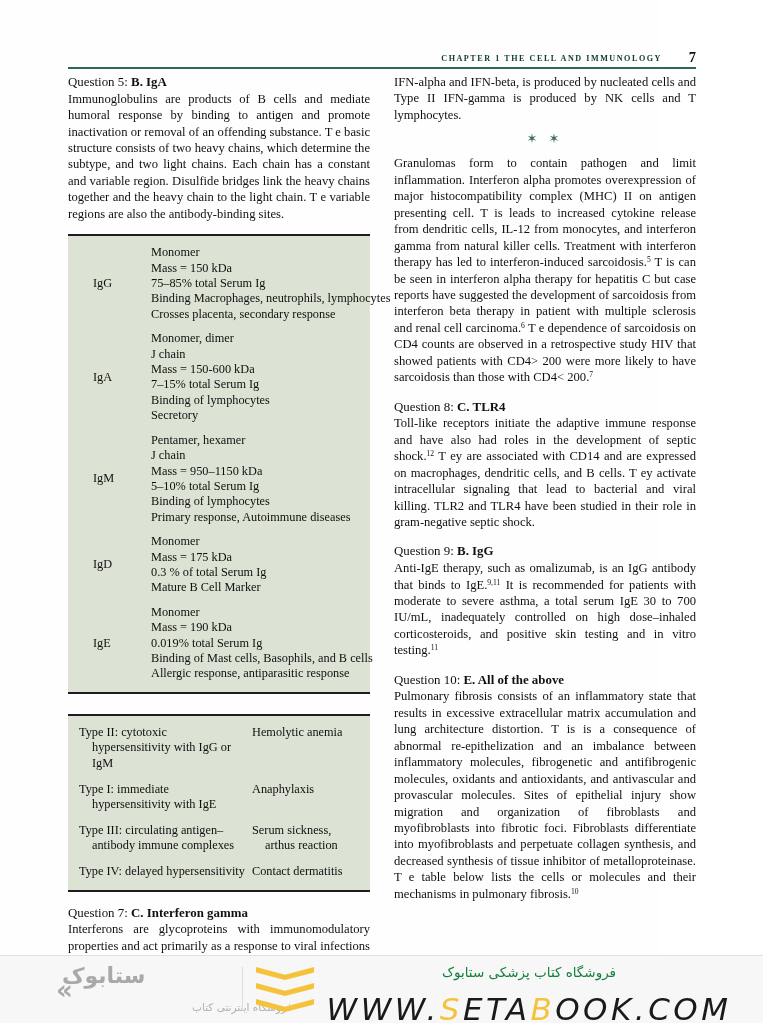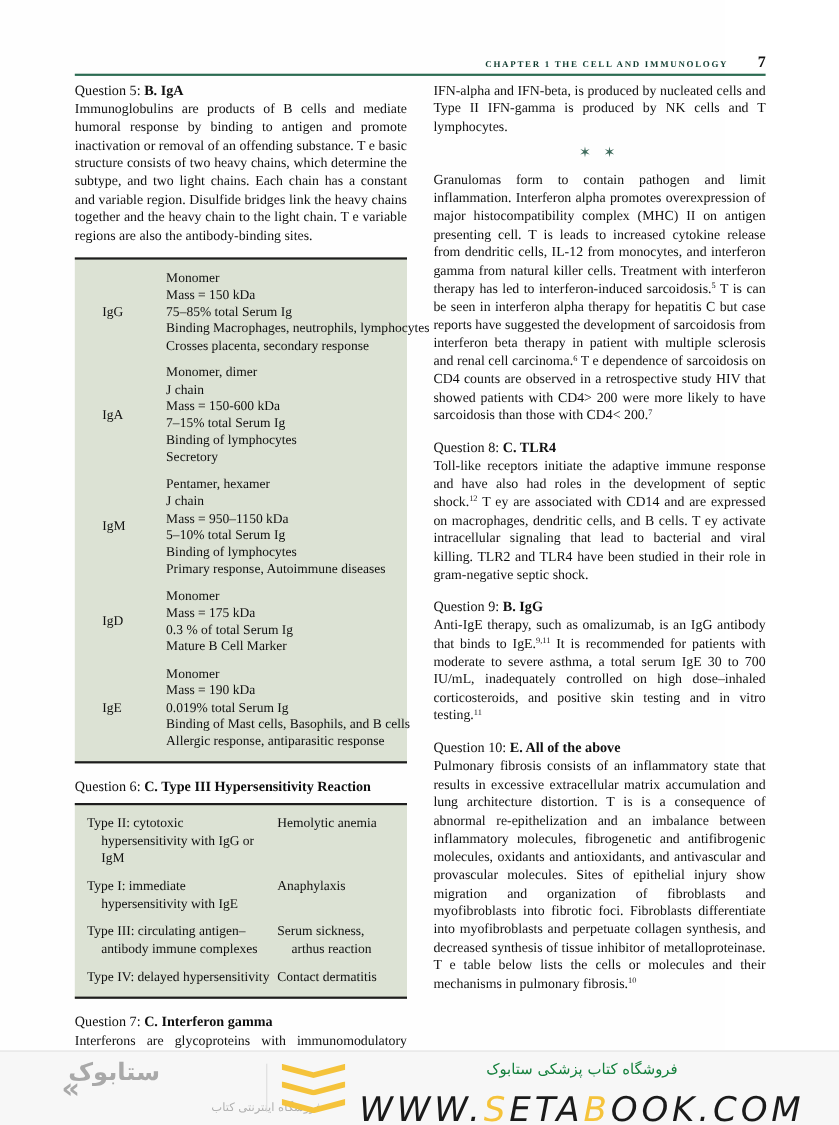--- a/index.html
+++ b/index.html
@@ -349,21 +349,20 @@
             <div>0.019% total Serum Ig</div>
             <div>Binding of Mast cells, Basophils, and B cells</div>
             <div>Allergic response, antiparasitic response</div>
           </div>
         </div>
 
       </div>
 
       <div class="gap-q"></div>
 
-      <div class="qhead"><span>Question 6: </span><span class="ans">C. Type III Hypersensitivity Reaction</span></div>
 
       <div class="gap-small"></div>
 
       <div class="gtable">
 
         <div class="hs-row">
           <div class="hs-left">
             <span>Type II: cytotoxic</span>
             <span class="cont">hypersensitivity with IgG or IgM</span>
           </div>

